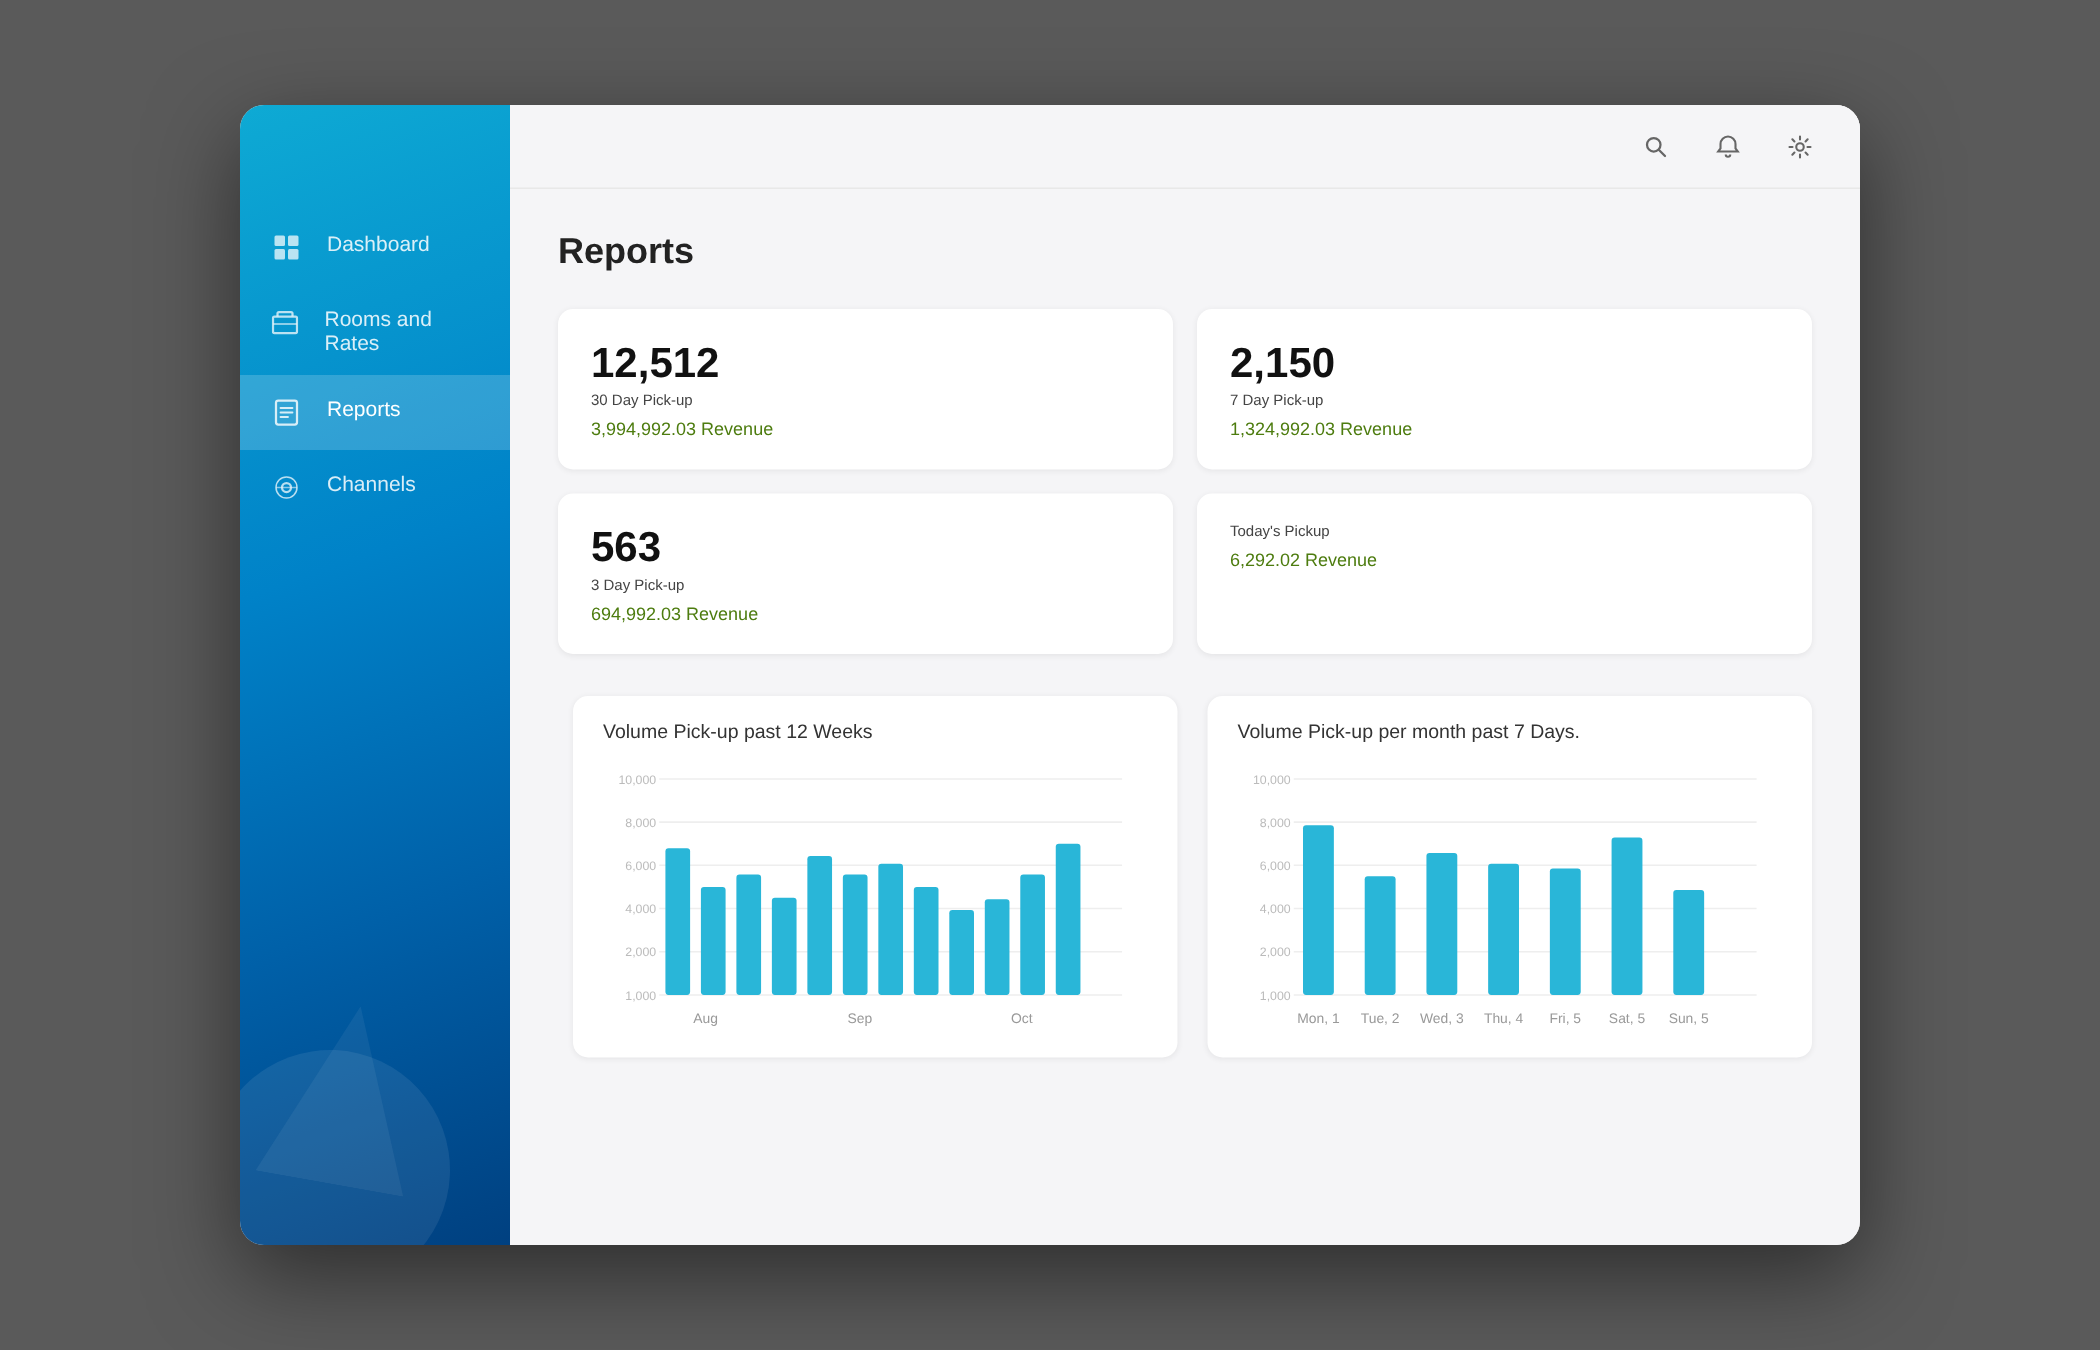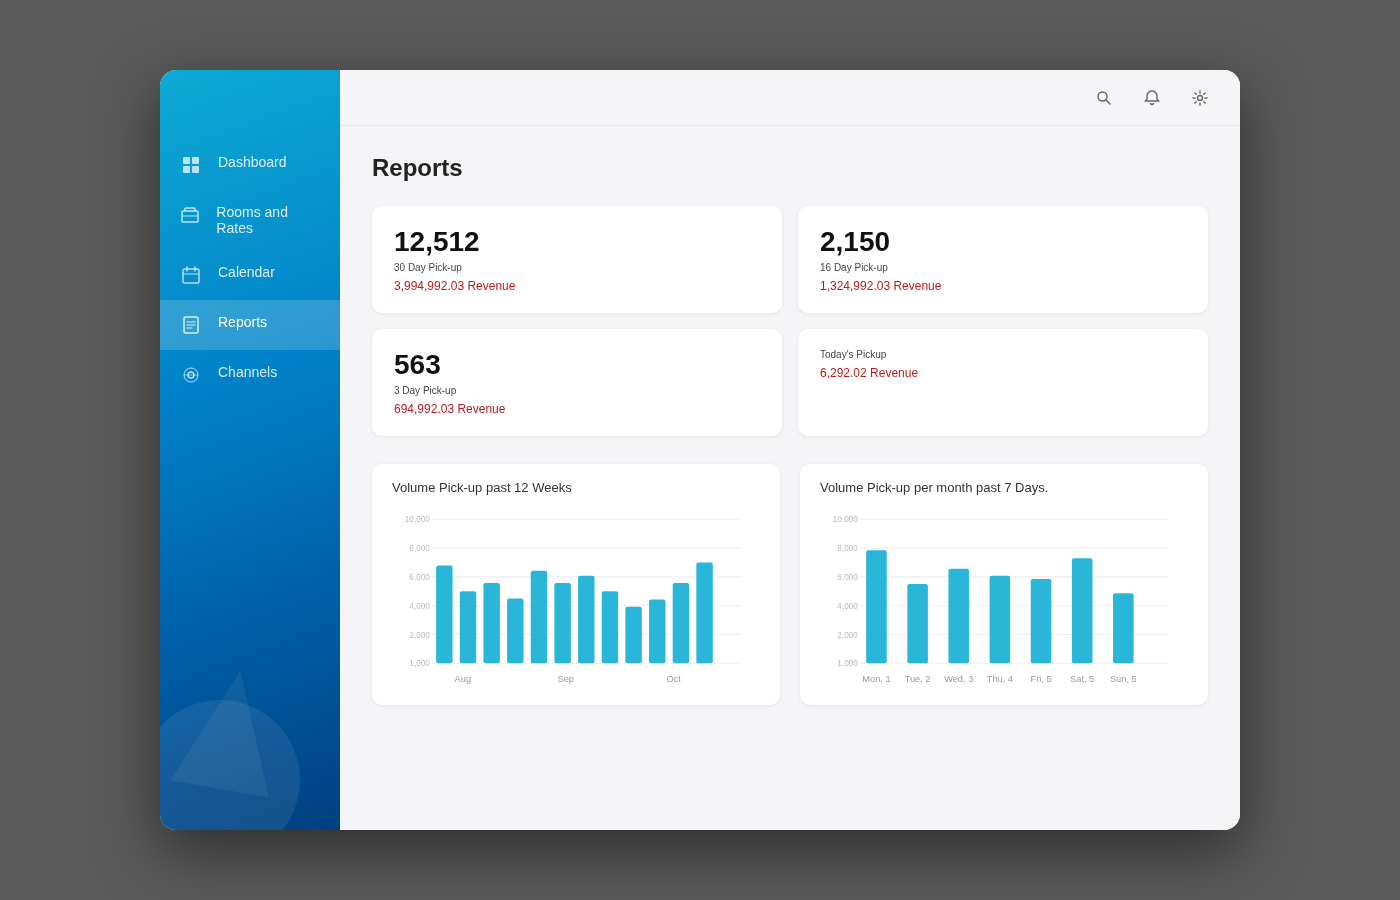--- a/index.html
+++ b/index.html
@@ -147,27 +147,28 @@
       margin-bottom: 4px;
     }
     .stat-label {
       font-size: 10px;
       color: #444;
       margin-bottom: 6px;
       font-weight: 400;
     }
     .stat-revenue {
       font-size: 12px;
-      color: #b91c1c;
+      color: #4d7c0f;
     }
     
     .charts-section {
       display: grid;
       grid-template-columns: 1fr 1fr;
       gap: 20px;
+      margin-left: 10px;
     }
     .chart-card {
       background: #fff;
       border-radius: 10px;
       padding: 16px 20px;
       box-shadow: 0 1px 4px rgba(0,0,0,0.07);
     }
     .chart-title {
       font-size: 13px;
       color: #333;
@@ -222,31 +223,20 @@
       <div class="sidebar-item">
         <span class="sidebar-icon">
           <svg width="18" height="18" viewBox="0 0 18 18" fill="none">
             <rect x="1" y="5" width="16" height="11" rx="1" stroke="rgba(255,255,255,0.8)" stroke-width="1.5" fill="none"></rect>
             <path d="M4 5V3a1 1 0 011-1h8a1 1 0 011 1v2" stroke="rgba(255,255,255,0.8)" stroke-width="1.5" fill="none"></path>
             <line x1="1" y1="10" x2="17" y2="10" stroke="rgba(255,255,255,0.8)" stroke-width="1"></line>
           </svg>
         </span>
         <span>Rooms and Rates</span>
       </div>
-      <div class="sidebar-item">
-        <span class="sidebar-icon">
-          <svg width="18" height="18" viewBox="0 0 18 18" fill="none">
-            <rect x="1" y="3" width="16" height="14" rx="1.5" stroke="rgba(255,255,255,0.8)" stroke-width="1.5" fill="none"></rect>
-            <line x1="5" y1="1" x2="5" y2="5" stroke="rgba(255,255,255,0.8)" stroke-width="1.5" stroke-linecap="round"></line>
-            <line x1="13" y1="1" x2="13" y2="5" stroke="rgba(255,255,255,0.8)" stroke-width="1.5" stroke-linecap="round"></line>
-            <line x1="1" y1="8" x2="17" y2="8" stroke="rgba(255,255,255,0.8)" stroke-width="1"></line>
-          </svg>
-        </span>
-        <span>Calendar</span>
-      </div>
       <div class="sidebar-item active">
         <span class="sidebar-icon">
           <svg width="18" height="18" viewBox="0 0 18 18" fill="none">
             <rect x="2" y="1" width="14" height="16" rx="1.5" stroke="rgba(255,255,255,0.9)" stroke-width="1.5" fill="none"></rect>
             <line x1="5" y1="6" x2="13" y2="6" stroke="rgba(255,255,255,0.9)" stroke-width="1.2" stroke-linecap="round"></line>
             <line x1="5" y1="9" x2="13" y2="9" stroke="rgba(255,255,255,0.9)" stroke-width="1.2" stroke-linecap="round"></line>
             <line x1="5" y1="12" x2="10" y2="12" stroke="rgba(255,255,255,0.9)" stroke-width="1.2" stroke-linecap="round"></line>
           </svg>
         </span>
         <span>Reports</span>
@@ -293,21 +283,21 @@
       <div class="stat-cards">
 
         <div class="stat-card">
           <div class="stat-number">12,512</div>
           <div class="stat-label">30 Day Pick-up</div>
           <div class="stat-revenue">3,994,992.03 Revenue</div>
         </div>
 
         <div class="stat-card">
           <div class="stat-number">2,150</div>
-          <div class="stat-label">16 Day Pick-up</div>
+          <div class="stat-label">7 Day Pick-up</div>
           <div class="stat-revenue">1,324,992.03 Revenue</div>
         </div>
 
 
         <div class="stat-card">
           <div class="stat-number">563</div>
           <div class="stat-label">3 Day Pick-up</div>
           <div class="stat-revenue">694,992.03 Revenue</div>
         </div>
 

